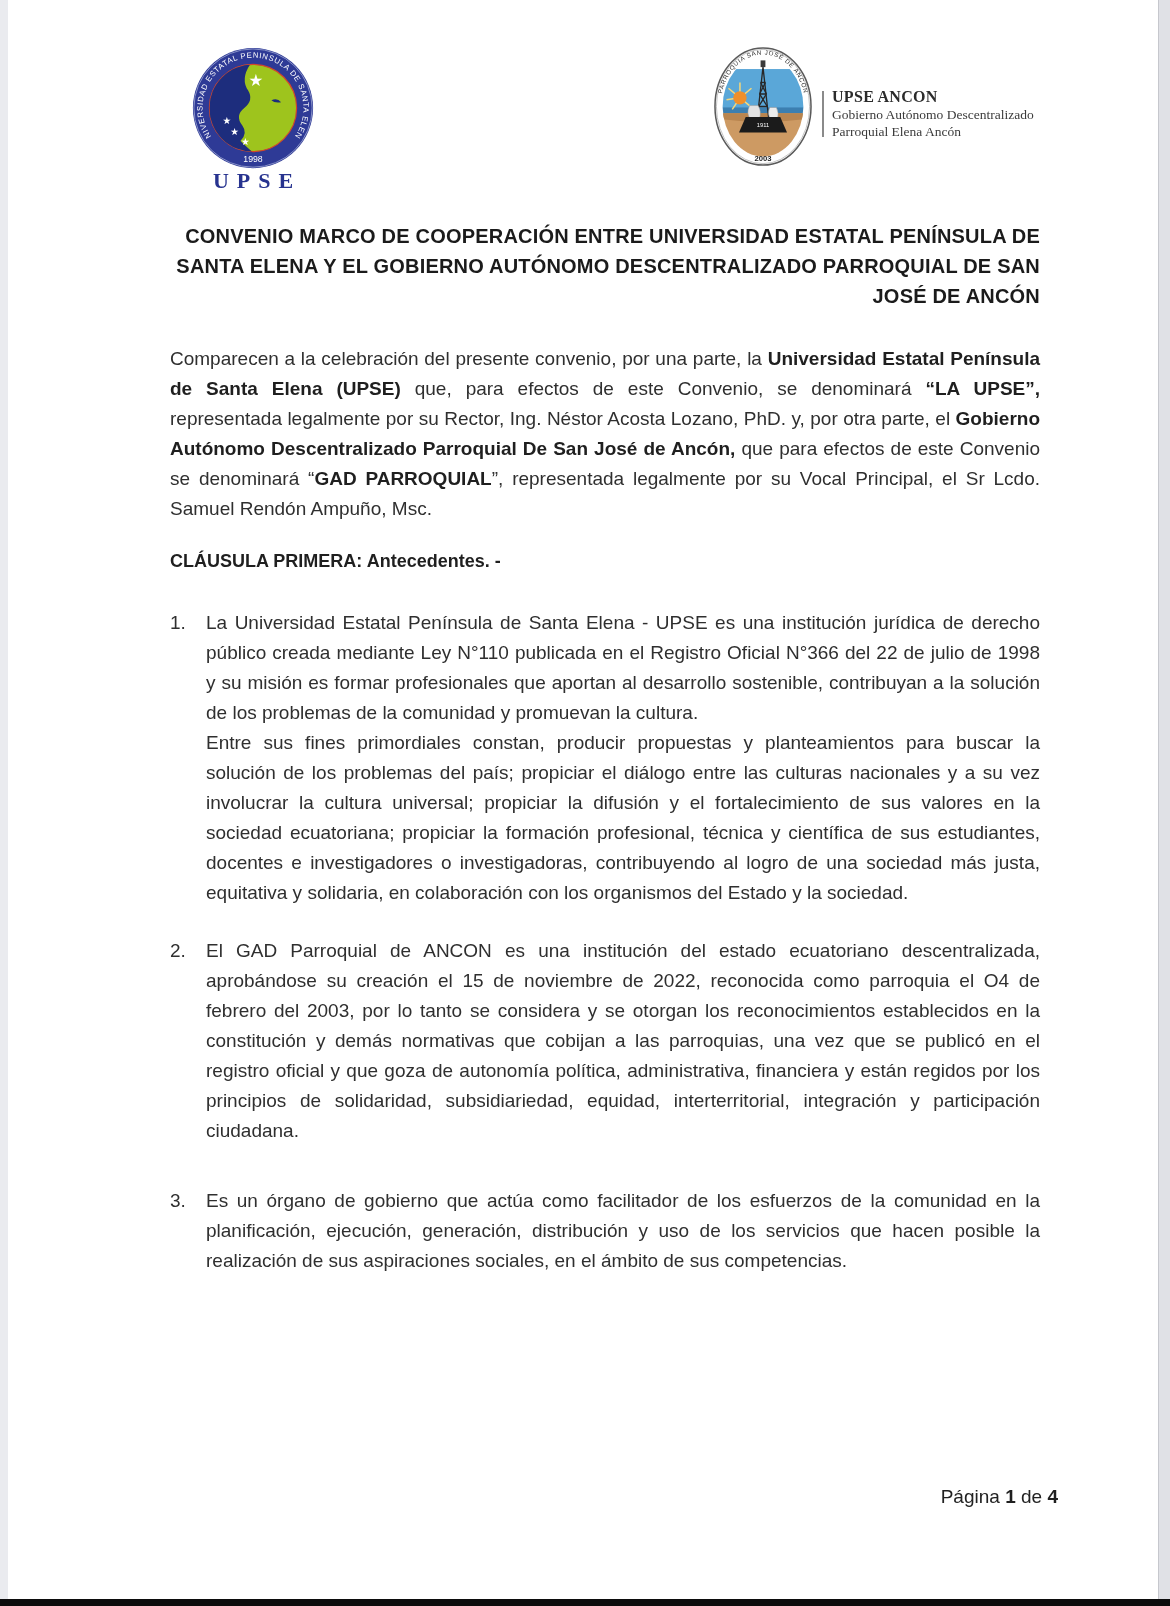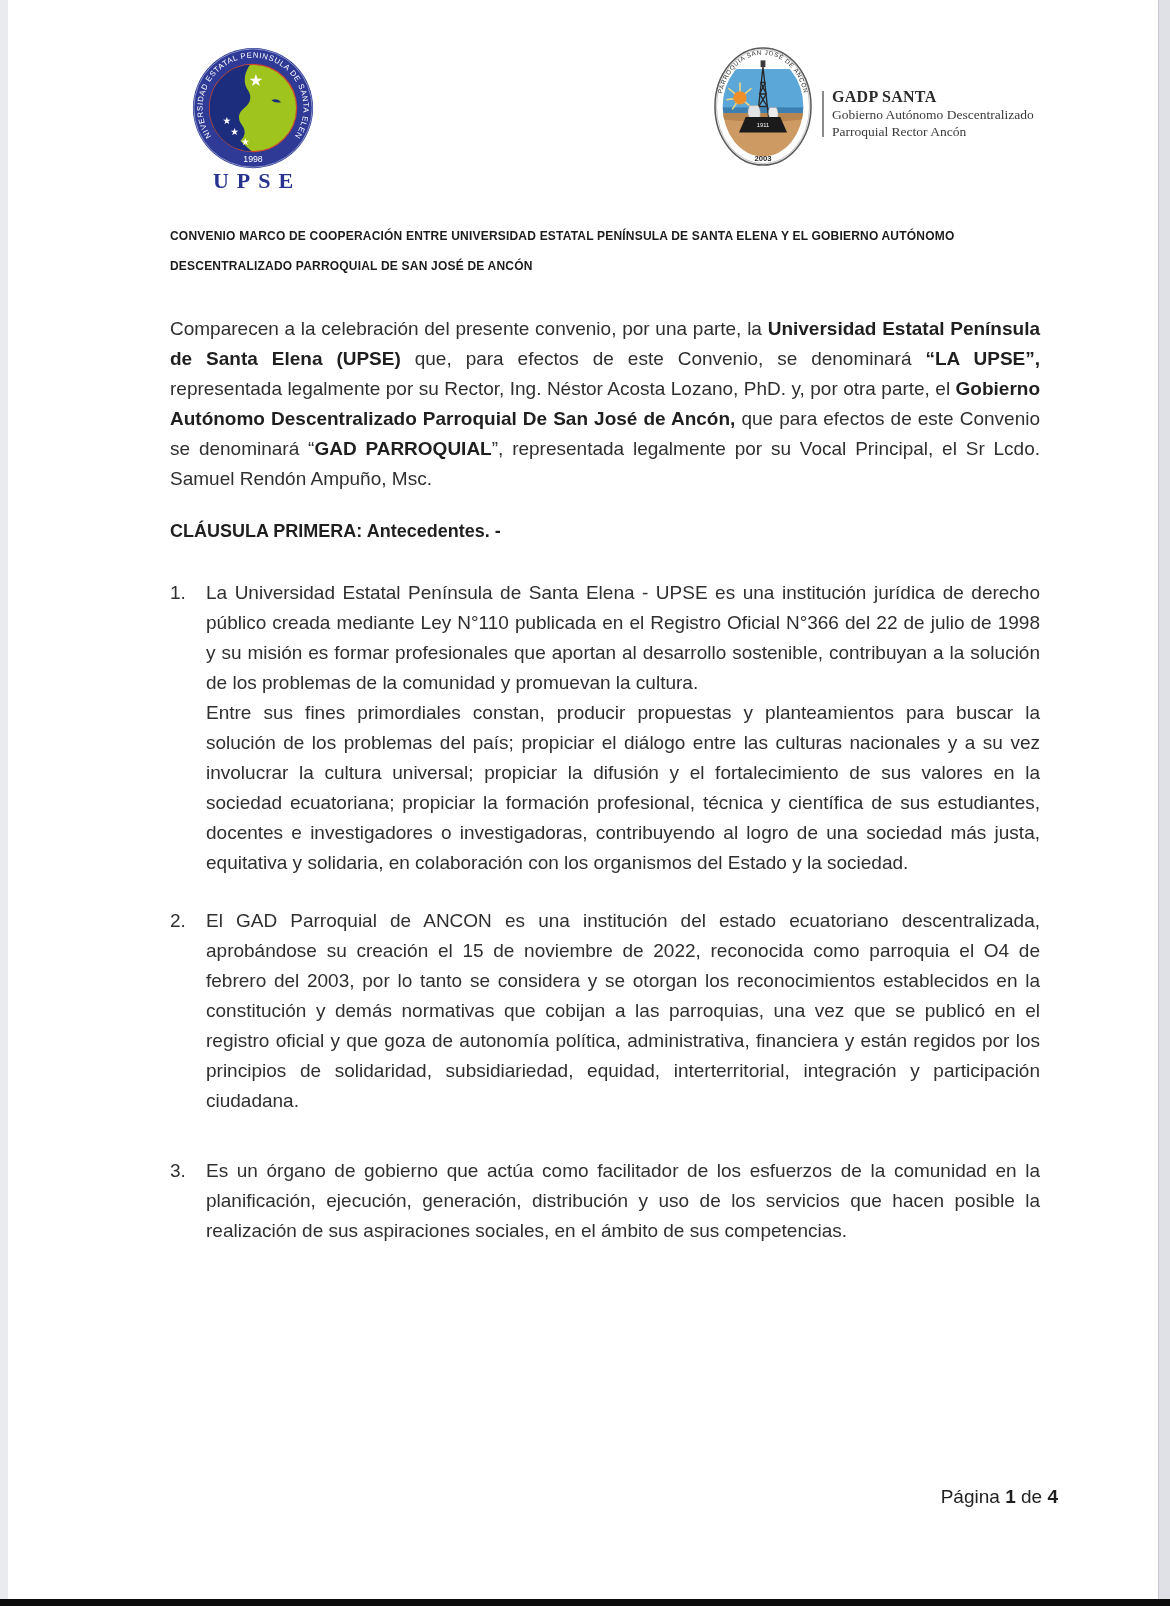--- a/index.html
+++ b/index.html
@@ -14,22 +14,22 @@
   .upse-acronym{margin-top:-10px;font-family:"Liberation Serif", serif;font-weight:700;
                 font-size:22px;color:#27338f;letter-spacing:8px;text-indent:8px;}
   .gadp-group{position:absolute;left:713px;top:46px;display:flex;align-items:center;}
   .gadp-divider{width:2px;height:46px;background:#8a8a8a;margin:14px 8px 0 9px;}
   .gadp-text{font-family:"Liberation Serif", serif;color:#3a3a3a;margin-top:14px;}
   .gadp-name{font-size:16px;font-weight:700;color:#2b2b2b;letter-spacing:0.3px;}
   .gadp-line{font-size:13.5px;line-height:17px;}
 
   
   .content{position:absolute;left:170px;right:130px;top:0;}
-  .title{margin:221px auto 0 auto;max-width:872px;font-size:12px;line-height:30px;
-         font-weight:700;text-align:left;color:#1b1b1b;letter-spacing:0.2px;}
+  .title{margin:221px auto 0 auto;max-width:872px;font-size:20px;line-height:30px;
+         font-weight:700;text-align:right;color:#1b1b1b;letter-spacing:0.2px;}
   .convenio{margin-top:21px;text-align:right;font-size:19.5px;color:#333;}
   .convenio span{text-decoration:underline;text-underline-offset:3px;}
   .para{margin:0;font-size:19px;line-height:30px;text-align:justify;}
   .p-intro{margin-top:33px;}
   .p-agree{margin-top:28px;}
   .b{font-weight:700;color:#1f1f1f;}
   .clause{margin:27px 0 0 0;font-size:18px;font-weight:700;color:#1f1f1f;}
   .item{display:flex;}
   .item .num{flex:none;width:36px;font-size:19px;line-height:30px;}
   .item .item-body{flex:1;}
@@ -110,23 +110,23 @@
         <path d="M34,74 L70,74 L77,90 L27,90 Z" fill="#1b1b1b"></path>
         <text x="52" y="84.5" font-size="6" fill="#ffffff" text-anchor="middle">1911</text>
       </g>
       <text font-size="6.4" fill="#2e2e2e" letter-spacing="0.8" text-anchor="middle">
         <textPath href="#gadpArc" startOffset="50%">PARROQUIA SAN JOSÉ DE ANCÓN</textPath>
       </text>
       <text x="52" y="120" font-size="8" font-weight="bold" fill="#222222" text-anchor="middle">2003</text>
     </svg>
     <div class="gadp-divider"></div>
     <div class="gadp-text">
-      <div class="gadp-name">GADP SANTA</div>
+      <div class="gadp-name">UPSE ANCON</div>
       <div class="gadp-line">Gobierno Autónomo Descentralizado</div>
-      <div class="gadp-line">Parroquial Rector Ancón</div>
+      <div class="gadp-line">Parroquial Elena Ancón</div>
     </div>
   </div>
 
   <div class="content">
     <h1 class="title">CONVENIO MARCO DE COOPERACIÓN ENTRE UNIVERSIDAD ESTATAL PENÍNSULA DE SANTA ELENA Y EL GOBIERNO AUTÓNOMO DESCENTRALIZADO PARROQUIAL DE SAN JOSÉ DE ANCÓN</h1>
 
 
     <p class="para p-intro"><span>Comparecen a la celebración del presente convenio, por una parte, la </span><span class="b">Universidad Estatal Península de Santa Elena (UPSE)</span><span> que, para efectos de este Convenio, se denominará </span><span class="b">“LA UPSE”,</span><span> representada legalmente por su Rector, Ing. Néstor Acosta Lozano, PhD. y, por otra parte, el </span><span class="b">Gobierno Autónomo Descentralizado Parroquial De San José de Ancón,</span><span> que para efectos de este Convenio se denominará “</span><span class="b">GAD PARROQUIAL</span><span>”, representada legalmente por su Vocal Principal, el Sr Lcdo. Samuel Rendón Ampuño, Msc.</span></p>
 
 

